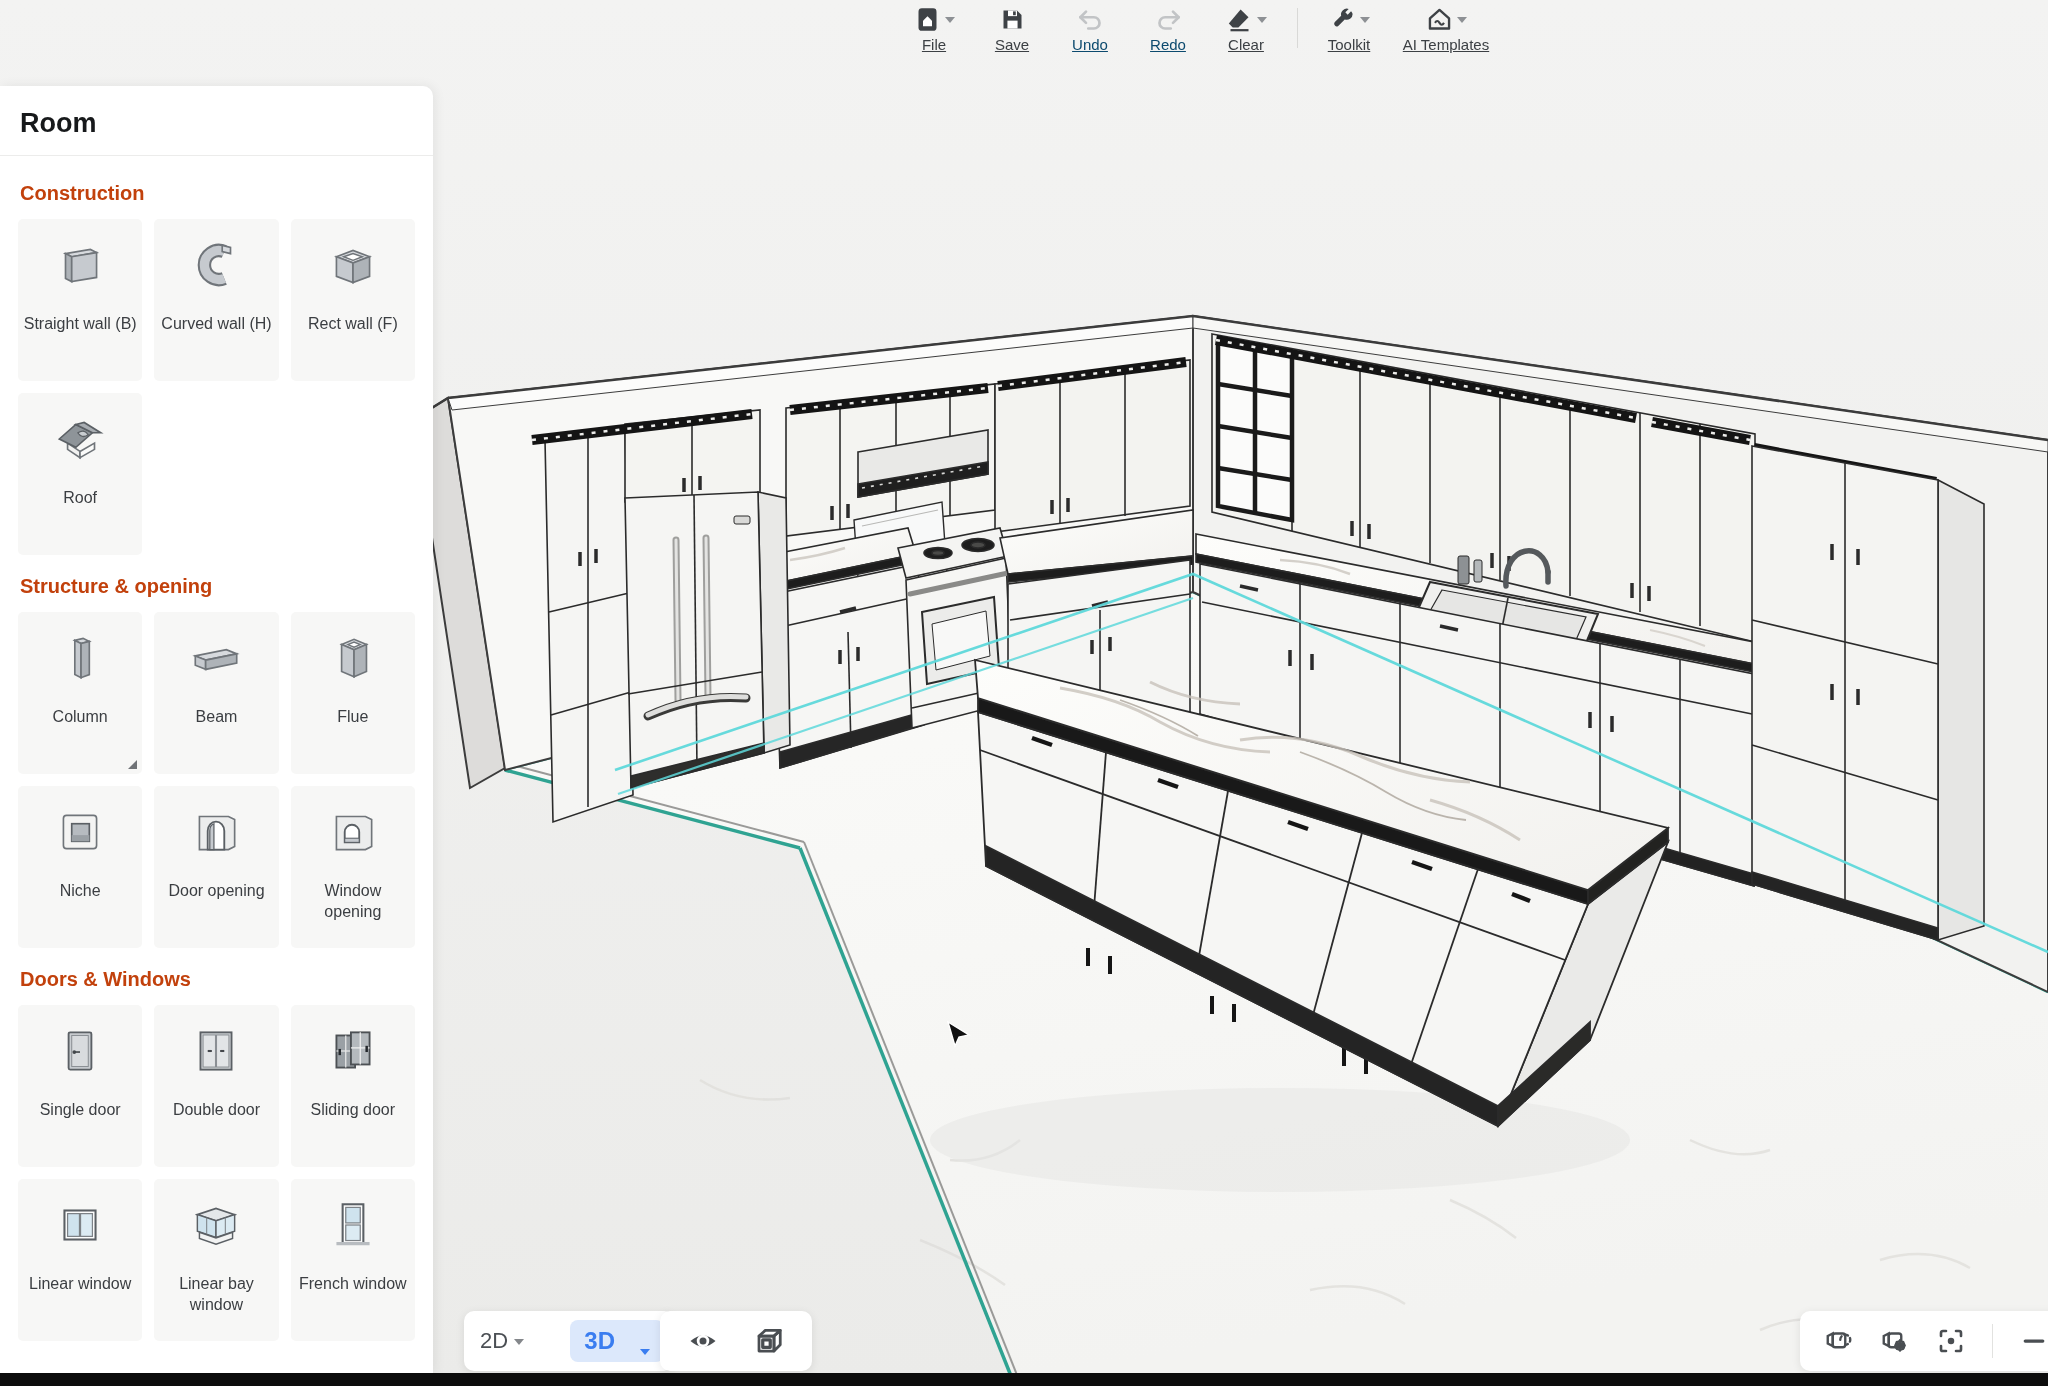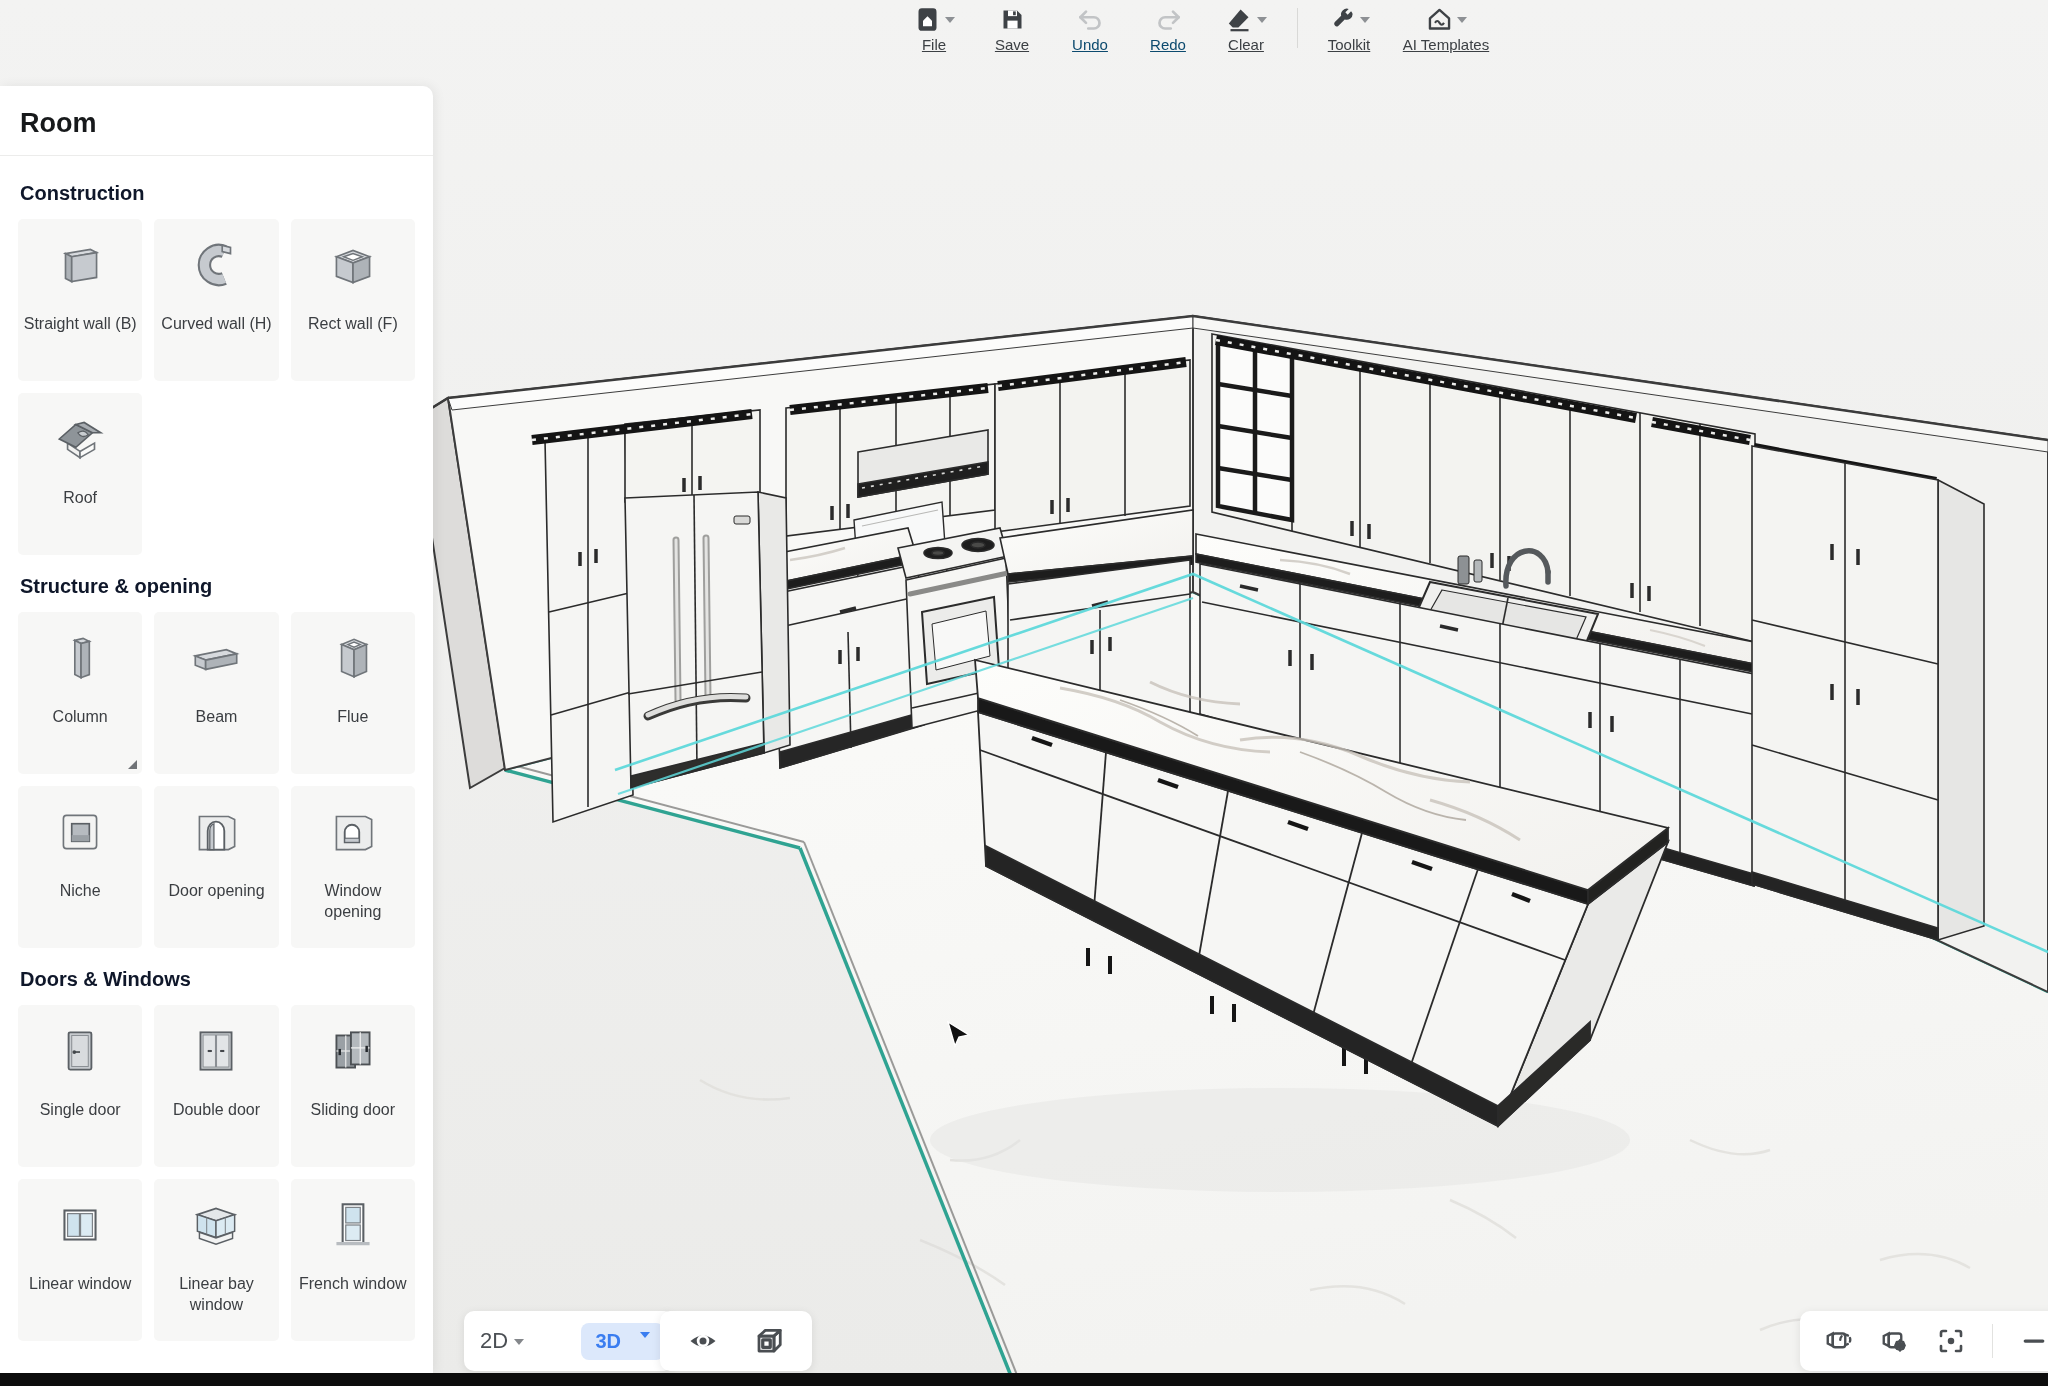--- a/index.html
+++ b/index.html
@@ -21,41 +21,41 @@
   .tb-divider{width:1px;height:40px;background:#d9d9d7;margin:4px 2px 0;}
   .tb-wide{width:96px;}
   
   .sidebar{
     position:absolute;left:0;top:86px;width:433px;height:1288px;background:#ffffff;
     border-radius:0 10px 0 0;box-shadow:2px 0 12px rgba(0,0,0,.07);z-index:20;overflow:hidden;
   }
   .sb-title{font-size:27px;font-weight:bold;color:#17191b;padding:22px 0 16px 20px;}
   .sb-divider{height:1px;background:#ececeb;}
   .sb-body{padding:6px 18px 20px 18px;}
-  .sb-heading{font-size:20px;font-weight:bold;color:#0f172a;margin:20px 0 14px 2px;}
+  .sb-heading{font-size:20px;font-weight:bold;color:#c2410c;margin:20px 0 14px 2px;}
   .tile-grid{display:grid;grid-template-columns:repeat(3,1fr);gap:12px;}
   .tile{
     background:#f7f7f6;border-radius:5px;min-height:138px;display:flex;flex-direction:column;
     align-items:center;padding:14px 4px 10px;cursor:pointer;position:relative;
   }
   .tile-icon{height:64px;display:flex;align-items:center;justify-content:center;}
   .tile-icon svg{width:58px;height:58px;}
   .tile-label{font-size:16px;color:#3b3e42;text-align:center;line-height:1.32;margin-top:16px;}
   .corner-tri{position:absolute;right:5px;bottom:5px;width:0;height:0;
     border-left:9px solid transparent;border-bottom:9px solid #707377;}
   
   .pill{position:absolute;background:#fff;border-radius:10px;box-shadow:0 2px 10px rgba(0,0,0,.09);
     display:flex;align-items:center;z-index:25;}
   #pill-view{left:464px;top:1311px;width:184px;height:60px;justify-content:space-between;padding:0 10px 0 16px;}
   #pill-display{left:660px;top:1311px;width:152px;height:60px;justify-content:center;gap:36px;}
   #pill-camera{left:1800px;top:1311px;width:248px;height:60px;justify-content:flex-start;gap:26px;padding-left:24px;}
   .mode-btn{display:flex;align-items:center;gap:6px;font-size:22px;color:#4b4f54;cursor:pointer;}
   .mode-btn .caret{border-top-color:#84878b;}
-  .mode-chip{display:flex;align-items:flex-start;gap:19px;background:#dce8fb;border-radius:8px;
-    padding:7px 14px;font-size:20px;font-weight:bold;color:#3a7df0;cursor:pointer;}
+  .mode-chip{display:flex;align-items:flex-end;gap:25px;background:#dce8fb;border-radius:8px;
+    padding:7px 14px;font-size:24px;font-weight:bold;color:#3a7df0;cursor:pointer;}
   .mode-chip .caret{border-top-color:#3a7df0;}
   .pill-icon{width:30px;height:30px;cursor:pointer;display:block;}
   .cam-divider{width:1px;height:34px;background:#e2e2e0;}
   
   .bottom-strip{position:absolute;left:0;top:1373px;width:2048px;height:13px;background:#0c0c0c;z-index:40;}
 </style>
 </head>
 <body>
 
 <svg id="scene" viewBox="0 0 2048 1386" xmlns="http://www.w3.org/2000/svg">

